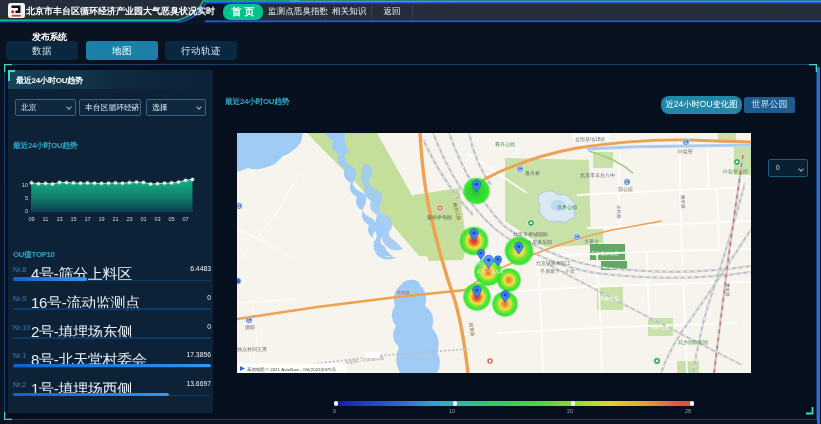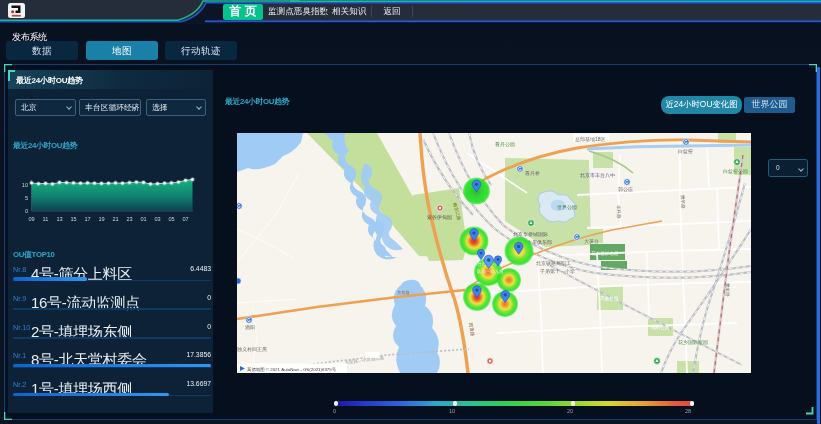--- a/index.html
+++ b/index.html
@@ -4,24 +4,24 @@
 <style>
 html,body{margin:0;padding:0;width:821px;height:424px;overflow:hidden;background:#0a1422;font-family:"Liberation Sans",sans-serif;}
 *{box-sizing:border-box;}
 .abs{position:absolute;}
 #stage{position:relative;width:821px;height:424px;background:linear-gradient(#081120,#0a1524);}
 
 #hdr{left:0;top:0;width:821px;height:22px;background:#242d39;}
 #logo{left:8px;top:2.5px;width:17px;height:15.5px;background:#f4f4f4;border-radius:2.5px;}
 #title{left:26px;top:3px;width:170px;height:16px;line-height:16px;color:#fff;font-weight:bold;font-size:9px;letter-spacing:0;white-space:nowrap;}
 .navtxt{top:4px;height:15px;line-height:15px;color:#e8edf2;font-size:8.6px;text-align:center;white-space:nowrap;}
-#navhome{left:223px;top:4px;width:40px;height:15.5px;background:#04c28a;border-radius:2px;color:#fff;font-size:12px;line-height:15.5px;text-align:center;font-weight:bold;}
+#navhome{left:223px;top:4px;width:40px;height:15.5px;background:#04c28a;border-radius:7px;color:#fff;font-size:10px;line-height:15.5px;text-align:center;font-weight:bold;}
 .navsep{top:6px;width:1px;height:11px;background:#3b4654;}
 
-#pubsys{left:12px;top:30.5px;color:#fff;font-weight:normal;font-size:9.2px;letter-spacing:-0.5px;}
+#pubsys{left:32px;top:30.5px;color:#fff;font-weight:bold;font-size:9.2px;letter-spacing:-0.5px;}
 .tab{top:41px;width:72px;height:19px;border-radius:3px;background:#0a2740;color:#d7e4ee;font-size:9.5px;text-align:center;line-height:19px;letter-spacing:0.5px;}
 
 #outer{left:4px;top:64px;width:813px;height:356px;border:1px solid #173f6d;background:#060f1d;}
 
 #lp{left:7.5px;top:70px;width:205.5px;height:343px;background:#0d2236;}
 #lphdr{left:7.5px;top:70px;width:205.5px;height:19px;background:linear-gradient(90deg,#16455c,#0f2a40 55%,#0d2236);}
 #lpbrk1{left:7.5px;top:70px;width:2px;height:11px;background:#43d6c3;}
 #lpbrk2{left:7.5px;top:70px;width:7px;height:2px;background:#43d6c3;}
 #lptitle{left:16px;top:75px;color:#fff;font-weight:bold;font-size:8px;letter-spacing:-0.2px;}
 .dd{top:99px;height:17px;border:1px solid #41607e;border-radius:2px;background:#0e2840;color:#e8eef4;font-size:7.8px;line-height:16px;padding-left:5px;white-space:nowrap;overflow:hidden;}
@@ -62,20 +62,21 @@
     <path d="M0,21.9 L181,21.9 Q200,16.4 206,2.8 L821,2.8" stroke="#2457da" stroke-width="1.4" fill="none"></path>
     <rect x="205" y="20.4" width="616" height="1.8" fill="#2457da"></rect>
   </svg>
   <div class="abs" id="logo">
     <svg width="17" height="15.5">
       <path d="M3.5,2.5 L12.5,2.5 L12.5,10 L7.5,10 L7.5,7.6 L10,7.6 L10,4.9 L3.5,4.9 Z" fill="#111"></path>
       <circle cx="4.6" cy="8.7" r="1.5" fill="#cc2222"></circle>
       <rect x="3.8" y="11.8" width="9" height="1.8" fill="#bb3333" opacity="0.9"></rect>
     </svg>
   </div>
+  <div class="abs" id="title">北京市丰台区循环经济产业园大气恶臭状况实时</div>
   <div class="abs" id="navhome">首 页</div>
   <div class="abs navtxt" style="left:268px;width:50px;">监测点恶臭指数</div>
   <div class="abs navtxt" style="left:332px;width:32px;">相关知识</div>
   <div class="abs navtxt" style="left:378px;width:28px;">返回</div>
   <div class="abs navsep" style="left:324.5px;"></div>
   <div class="abs navsep" style="left:371px;"></div>
   <div class="abs navsep" style="left:412px;"></div>
 
   <div class="abs" id="pubsys">发布系统</div>
   <div class="abs tab" style="left:6px;">数据</div>

